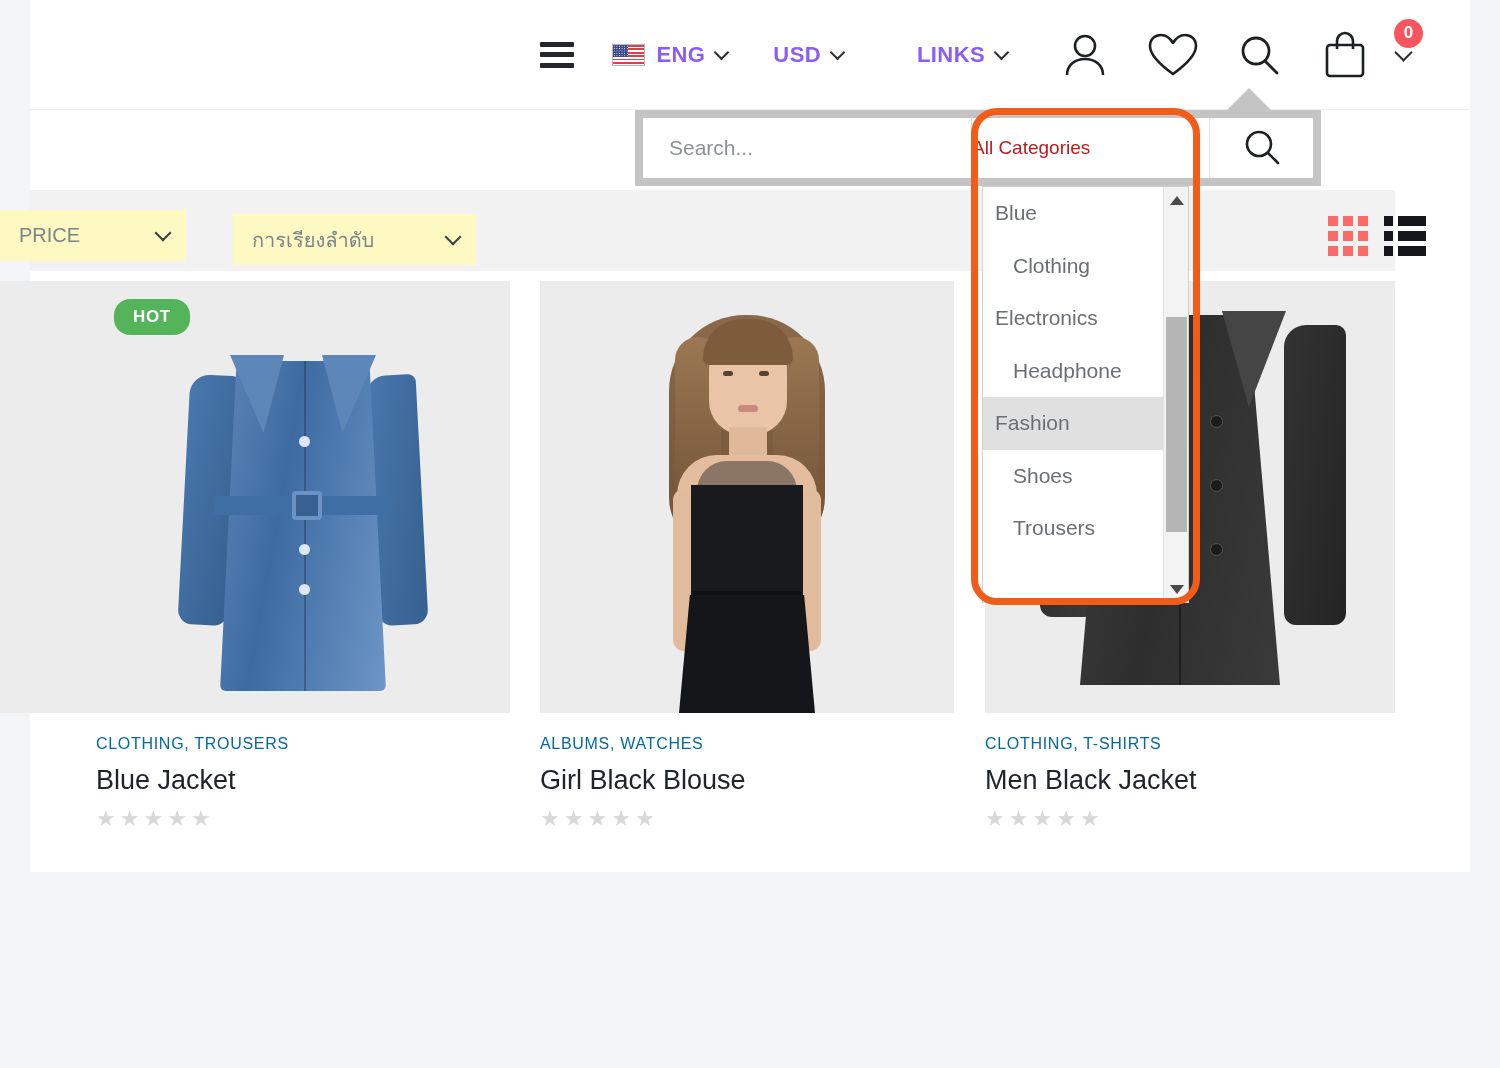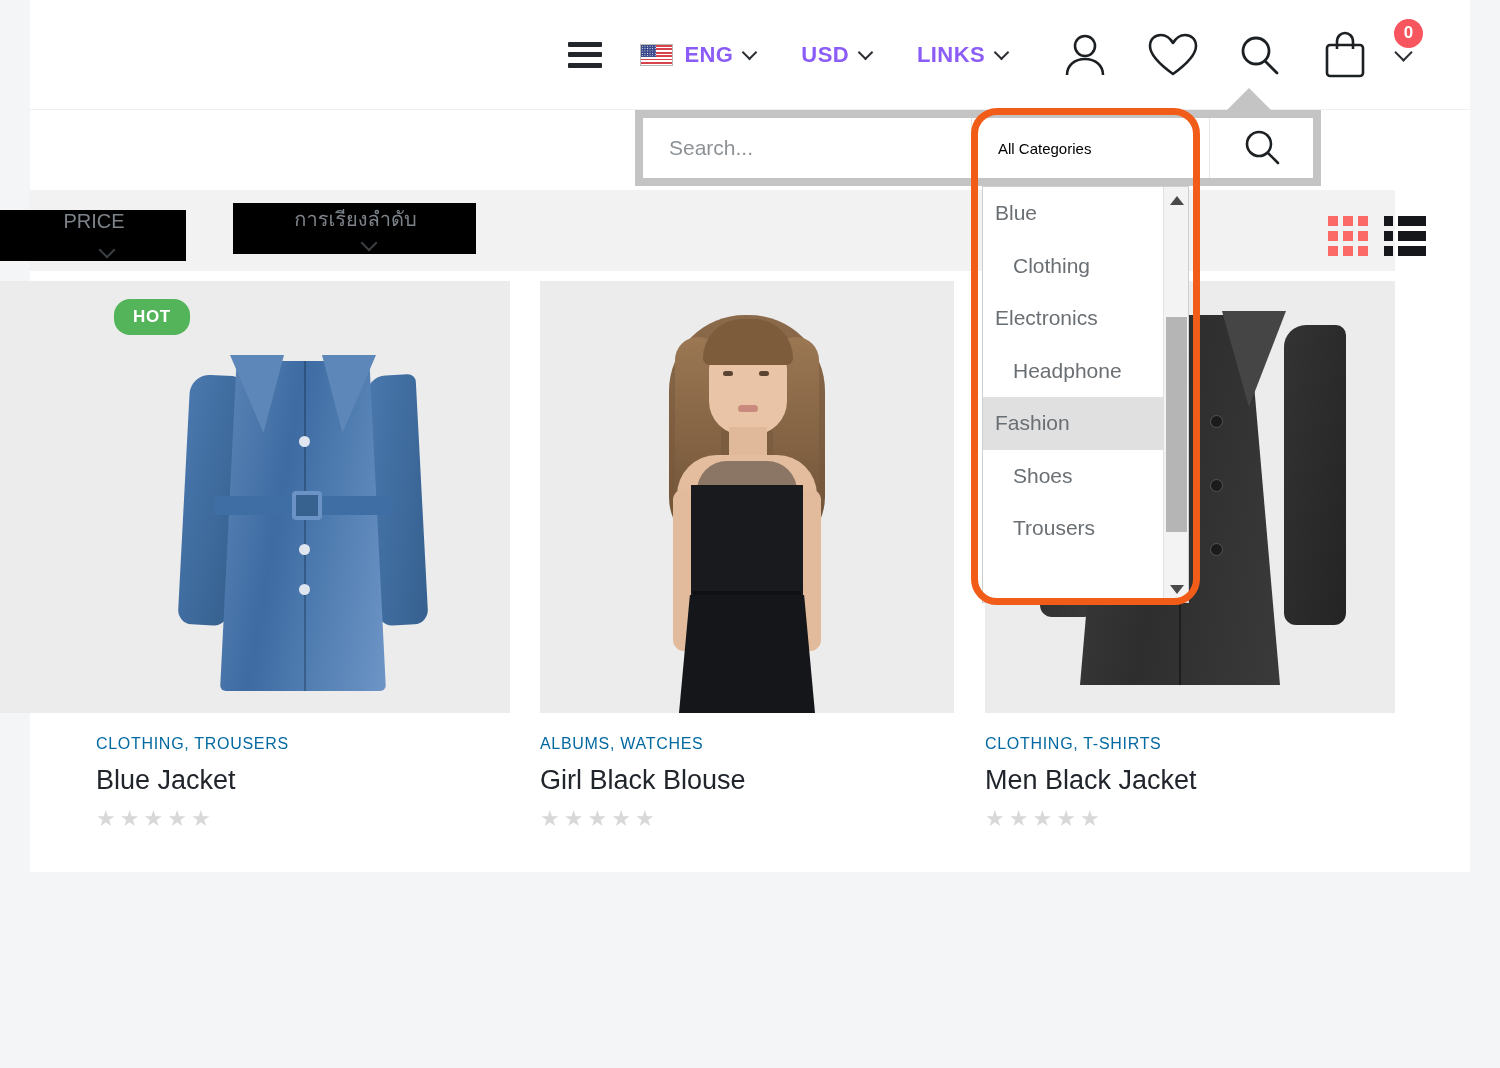--- a/index.html
+++ b/index.html
@@ -53,21 +53,21 @@
   }
   .lang-txt, .cur-txt, .links-txt {
     font-size: 22px; font-weight: bold; color: #8b5cf6; letter-spacing: .4px;
   }
   .caret {
     display:inline-block; width: 11px; height: 11px;
     border-right: 2.2px solid #2b2f33; border-bottom: 2.2px solid #2b2f33;
     transform: rotate(45deg); margin-left: 11px; margin-bottom: 4px;
   }
   .currency { display:flex; align-items:center; margin-right: 46px; cursor:pointer; }
-  .links { display:flex; align-items:center; margin-right: 52px; cursor:pointer; }
+  .links { display:flex; align-items:center; margin-right: 52px; cursor:pointer;margin-left:28px; }
 
   .icon-btn { margin-right: 36px; cursor: pointer; display:flex; align-items:center; }
   .icon-btn:last-child { margin-right: 0; }
   .cart-wrap { position: relative; display:flex; align-items:center; }
   .cart-badge {
     position: absolute; top: -11px; right: -13px;
     width: 29px; height: 29px; border-radius: 50%;
     background: #f8565f; color:#fff; font-size: 17px; font-weight: bold;
     display:flex; align-items:center; justify-content:center;
   }
@@ -97,21 +97,21 @@
   .search-input {
     flex: 1 1 auto; border: none; outline: none;
     font-size: 21px; color: #5e6468;
     padding-left: 26px; background: transparent;
     font-family: "Liberation Sans", sans-serif;
   }
   .search-input::placeholder { color: #8d9296; }
   .cat-select {
     width: 238px; display:flex; align-items:center;
     border-left: 1px solid #e4e4e4;
-    padding-left: 26px; font-size: 15px; color: #000000; cursor: pointer;
+    font-size: 19px; color: #b91c1c; cursor: pointer;
   }
   .search-go {
     width: 104px; display:flex; align-items:center; justify-content:center;
     border-left: 1px solid #e4e4e4; cursor:pointer;
   }
 
   
   .cat-dropdown {
     position: absolute; left: 982px; top: 186px;
     width: 207px; height: 417px;
@@ -155,32 +155,32 @@
   }
 
   
   .filterbar {
     position: absolute; left: 0; top: 190px;
     width: 1365px; height: 81px;
     background: #f2f2f2;
     display: flex; align-items: center;
   }
   .sel {
-    height: 51px; background: #000000;
+    height: 51px; background: #fef9c3;
     display: flex; align-items: center; justify-content: space-between;
-    padding: 0 17px 0 19px; cursor: pointer; flex-direction: column;
+    padding: 0 17px 0 19px; cursor: pointer;
   }
   .sel-label { font-size: 20px; color: #7d838a; white-space: nowrap; }
   .sel-caret {
     width: 12px; height: 12px;
     border-right: 2.4px solid #3a3f44; border-bottom: 2.4px solid #3a3f44;
     transform: rotate(45deg); margin-bottom: 5px; margin-left: 26px;
   }
   #price-select { position: absolute; left: -30px; top: 210px; width: 186px; }
-  #sort-select  { position: absolute; left: 203px; top: 203px; width: 243px; }
+  #sort-select  { position: absolute; left: 203px; top: 214px; width: 243px; }
 
   .view-toggles {
     position: absolute; left: 1298px; top: 216px;
     display:flex; align-items:center; gap: 16px;
   }
   .grid-icon { display:grid; grid-template-columns: repeat(3, 10px); gap: 5px; cursor:pointer; }
   .grid-icon i { display:block; width:10px; height:10px; background:#fb6a66; }
   .list-icon { display:flex; flex-direction:column; gap: 5px; cursor:pointer; }
   .list-icon .row { display:flex; gap: 5px; align-items:center; }
   .list-icon .row i.dot { width: 9px; height: 10px; background:#15171a; display:block; }

